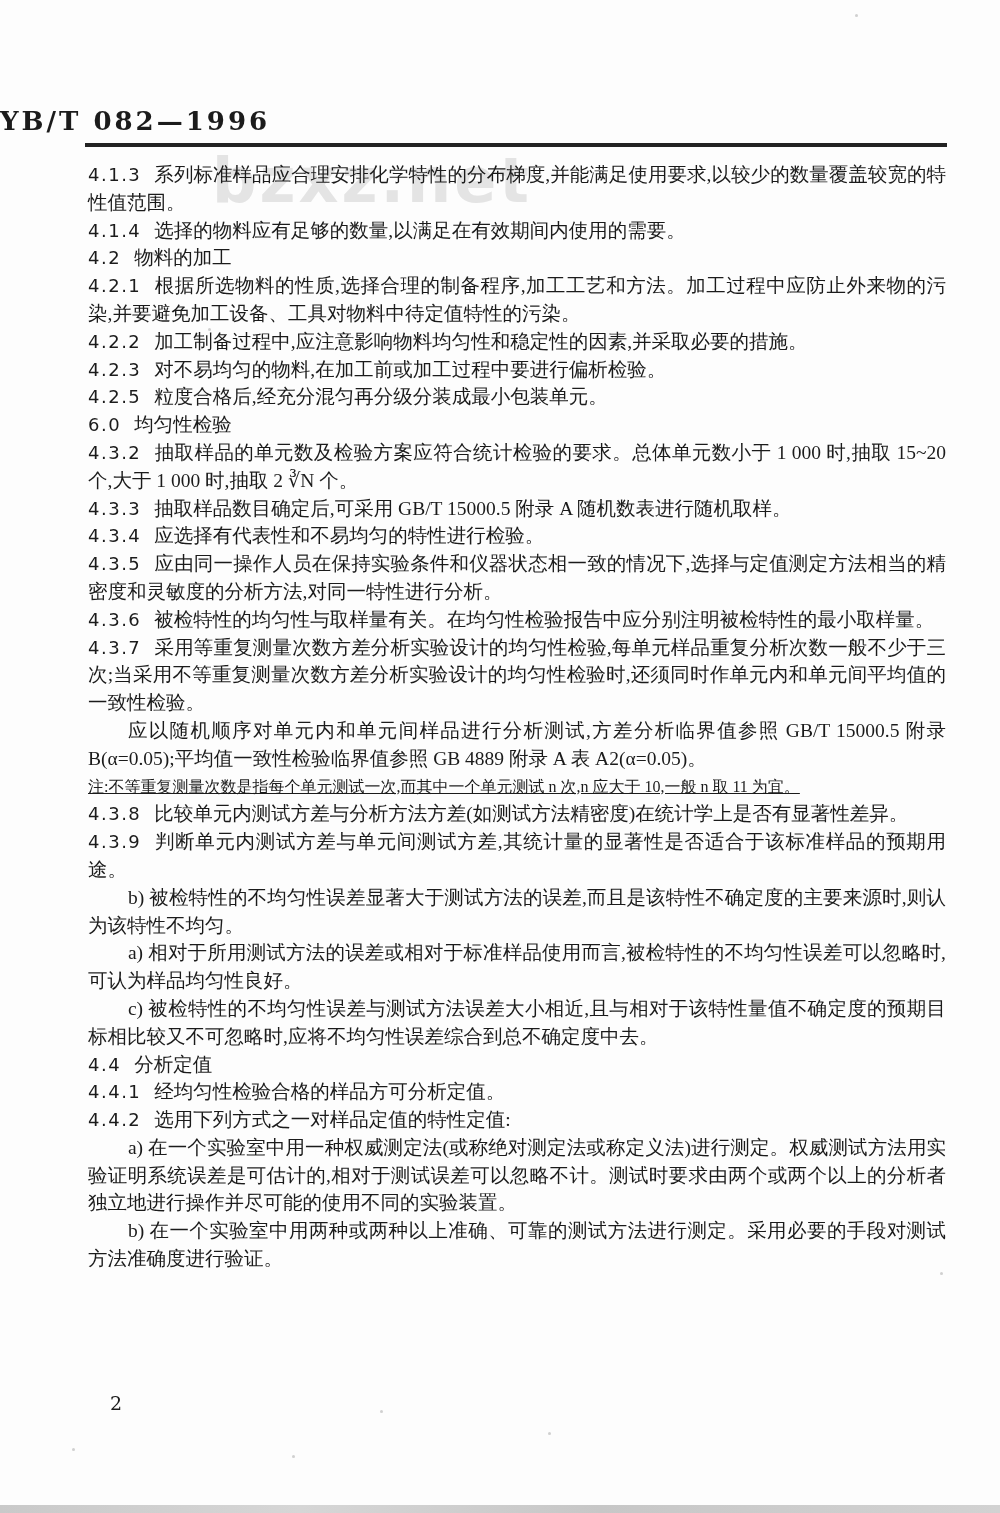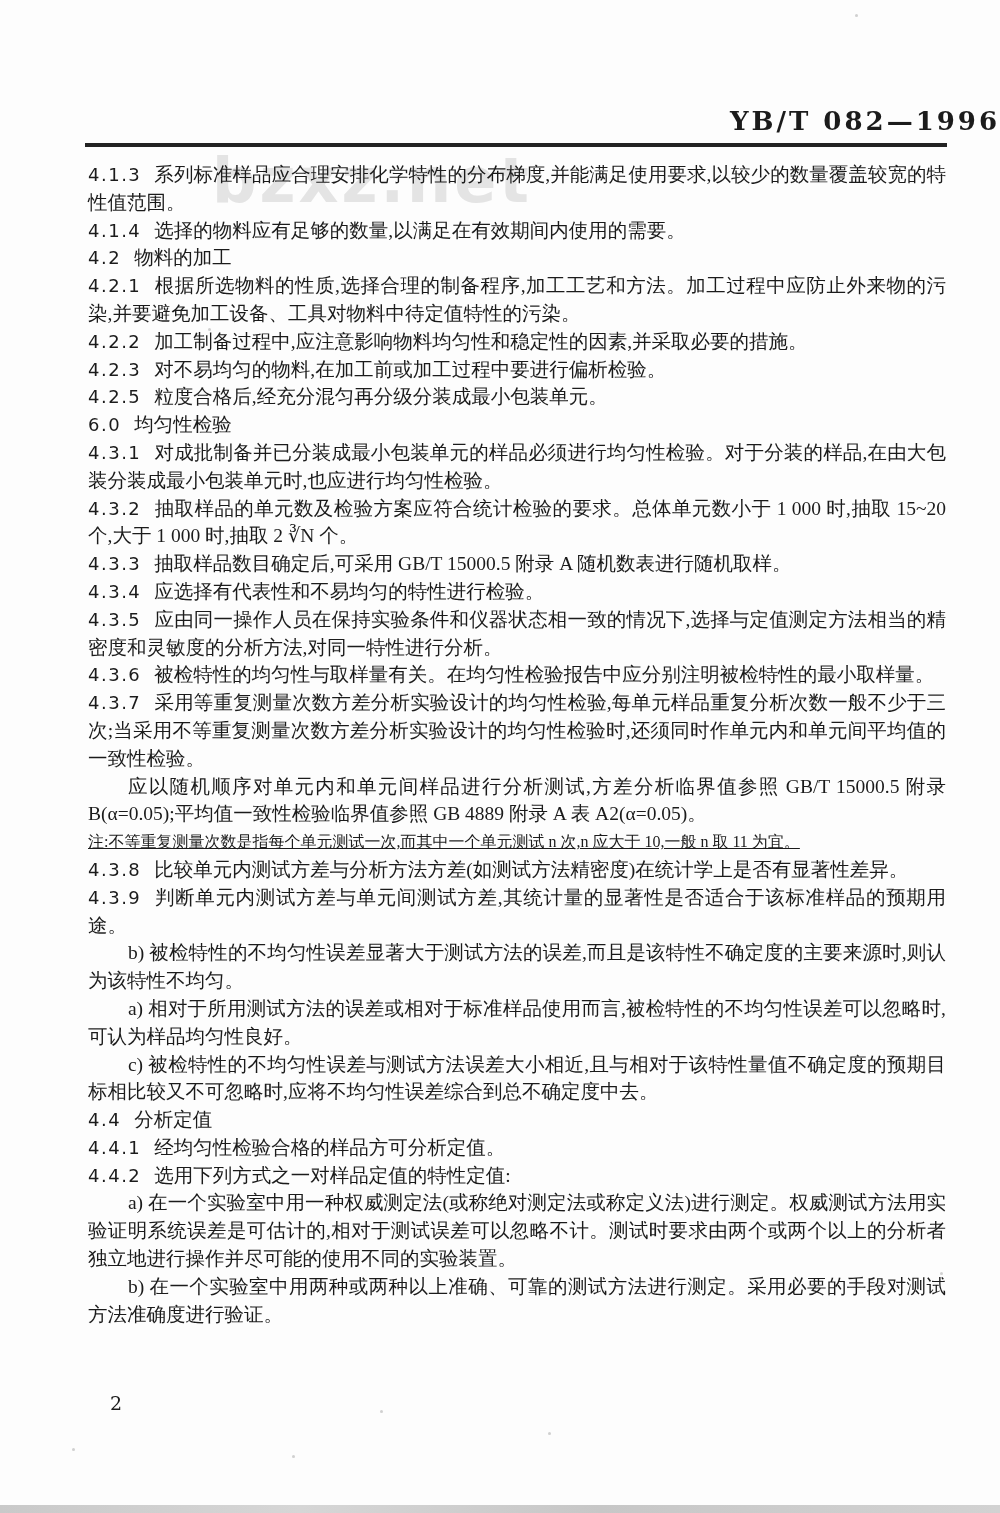--- a/index.html
+++ b/index.html
@@ -6,21 +6,21 @@
   .page{
     position:relative;
     width:1000px;height:1513px;
     background:#fdfdfd;
     color:#1b1b1b;
     font-family:"Liberation Serif","DejaVu Serif",serif;
     overflow:hidden;
   }
   .header-code{
     position:absolute;top:106px;left:0;width:100%;
-    text-align:right;
+    text-align:left;
     font-family:"DejaVu Serif","Liberation Serif",serif;
     font-weight:bold;
     font-size:26px;
     letter-spacing:3px;
   }
   .header-rule{
     position:absolute;top:143px;left:85px;width:862px;height:4px;
     background:#232323;
   }
   .watermark{
@@ -82,21 +82,20 @@
 
   <div class="content">
     <p class="clause"><span class="num">4.1.3</span><span>系列标准样品应合理安排化学特性的分布梯度,并能满足使用要求,以较少的数量覆盖较宽的特性值范围。</span></p>
     <p class="clause"><span class="num">4.1.4</span><span>选择的物料应有足够的数量,以满足在有效期间内使用的需要。</span></p>
     <p class="clause"><span class="num">4.2</span><span>物料的加工</span></p>
     <p class="clause"><span class="num">4.2.1</span><span>根据所选物料的性质,选择合理的制备程序,加工工艺和方法。加工过程中应防止外来物的污染,并要避免加工设备、工具对物料中待定值特性的污染。</span></p>
     <p class="clause"><span class="num">4.2.2</span><span>加工制备过程中,应注意影响物料均匀性和稳定性的因素,并采取必要的措施。</span></p>
     <p class="clause"><span class="num">4.2.3</span><span>对不易均匀的物料,在加工前或加工过程中要进行偏析检验。</span></p>
     <p class="clause"><span class="num">4.2.5</span><span>粒度合格后,经充分混匀再分级分装成最小包装单元。</span></p>
     <p class="clause"><span class="num">6.0</span><span>均匀性检验</span></p>
-    <p class="clause"><span class="num">4.3.1</span><span>对成批制备并已分装成最小包装单元的样品必须进行均匀性检验。对于分装的样品,在由大包装分装成最小包装单元时,也应进行均匀性检验。</span></p>
     <p class="clause"><span class="num">4.3.2</span><span>抽取样品的单元数及检验方案应符合统计检验的要求。总体单元数小于 1 000 时,抽取 15~20 个,大于 1 000 时,抽取 2 ∛N 个。</span></p>
     <p class="clause"><span class="num">4.3.3</span><span>抽取样品数目确定后,可采用 GB/T 15000.5 附录 A 随机数表进行随机取样。</span></p>
     <p class="clause"><span class="num">4.3.4</span><span>应选择有代表性和不易均匀的特性进行检验。</span></p>
     <p class="clause"><span class="num">4.3.5</span><span>应由同一操作人员在保持实验条件和仪器状态相一致的情况下,选择与定值测定方法相当的精密度和灵敏度的分析方法,对同一特性进行分析。</span></p>
     <p class="clause"><span class="num">4.3.6</span><span>被检特性的均匀性与取样量有关。在均匀性检验报告中应分别注明被检特性的最小取样量。</span></p>
     <p class="clause"><span class="num">4.3.7</span><span>采用等重复测量次数方差分析实验设计的均匀性检验,每单元样品重复分析次数一般不少于三次;当采用不等重复测量次数方差分析实验设计的均匀性检验时,还须同时作单元内和单元间平均值的一致性检验。</span></p>
     <p class="sub"><span>应以随机顺序对单元内和单元间样品进行分析测试,方差分析临界值参照 GB/T 15000.5 附录 B(α=0.05);平均值一致性检验临界值参照 GB 4889 附录 A 表 A2(α=0.05)。</span></p>
     <p class="note"><span>注:不等重复测量次数是指每个单元测试一次,而其中一个单元测试 n 次,n 应大于 10,一般 n 取 11 为宜。</span></p>
     <p class="clause"><span class="num">4.3.8</span><span>比较单元内测试方差与分析方法方差(如测试方法精密度)在统计学上是否有显著性差异。</span></p>
     <p class="clause"><span class="num">4.3.9</span><span>判断单元内测试方差与单元间测试方差,其统计量的显著性是否适合于该标准样品的预期用途。</span></p>

